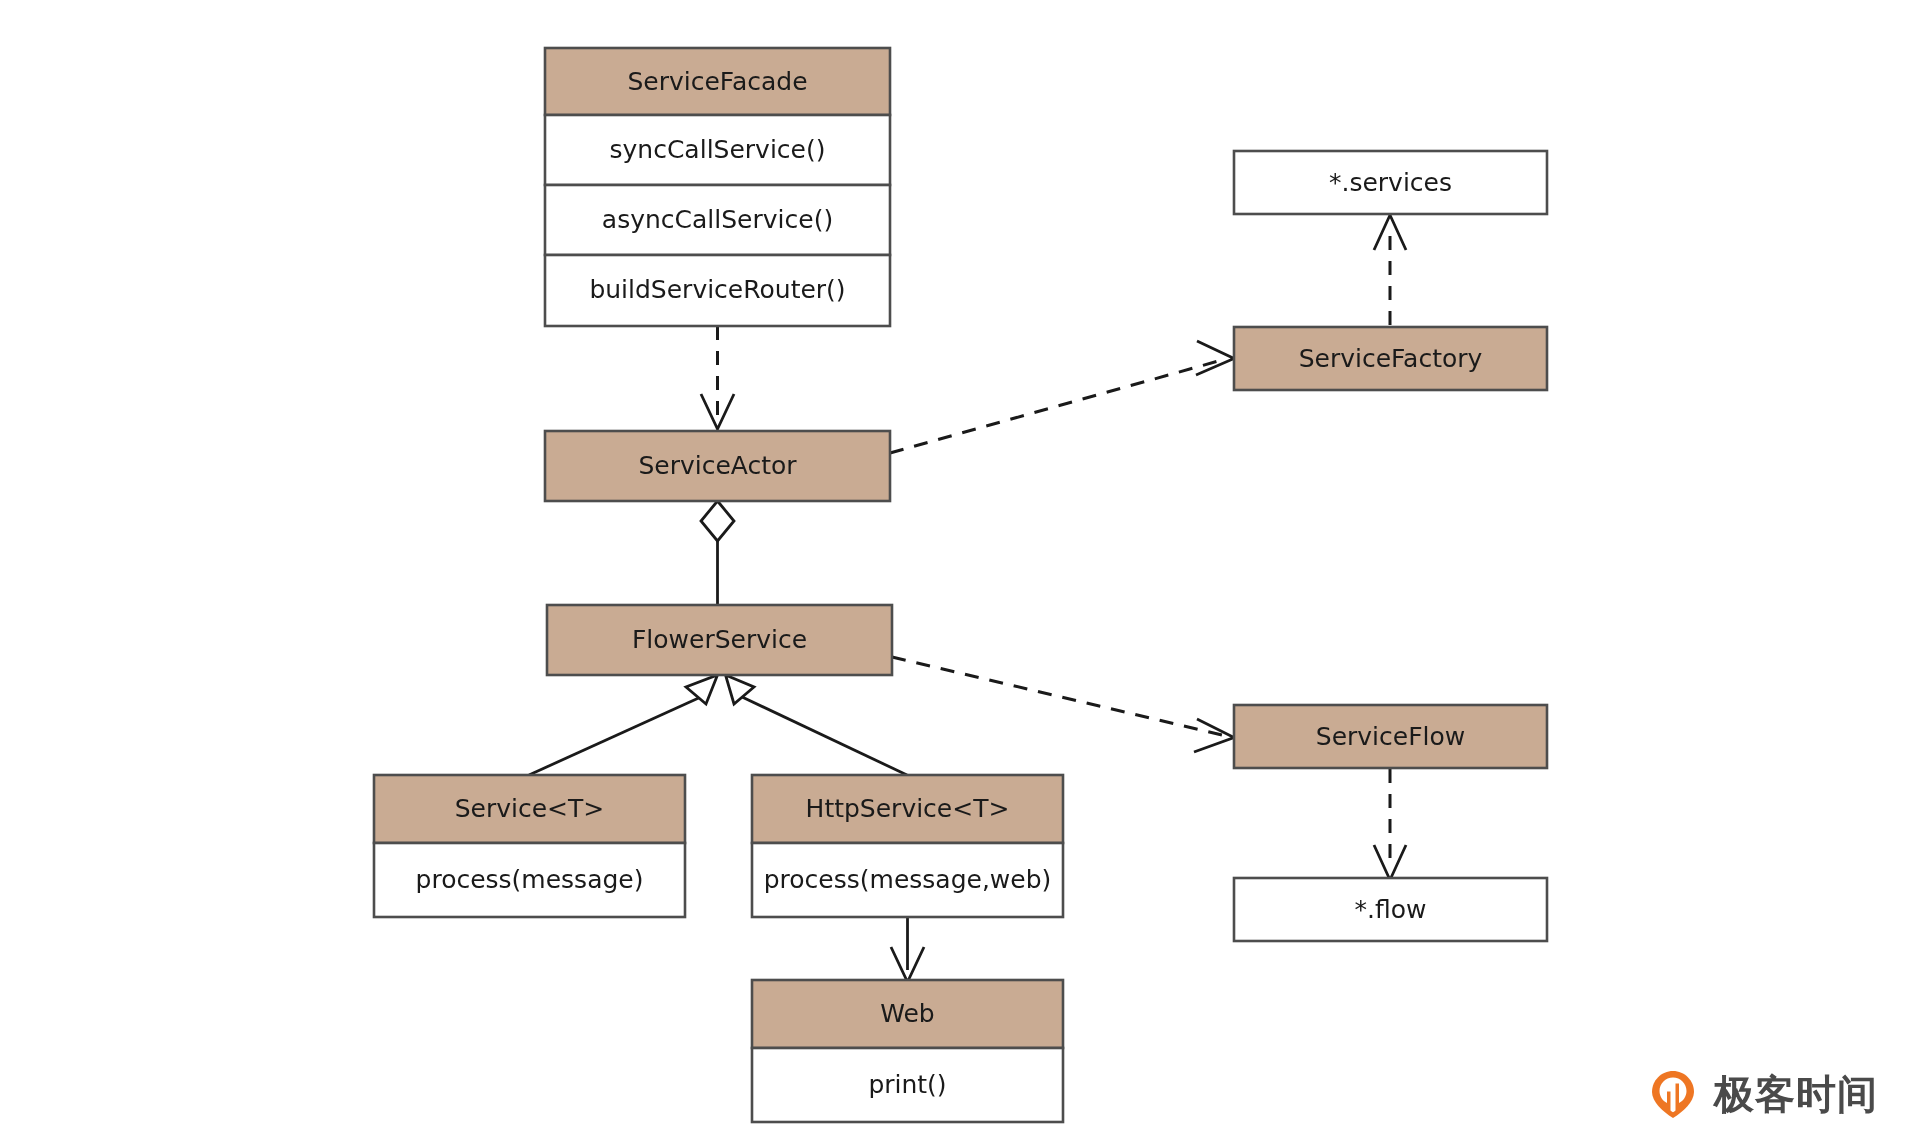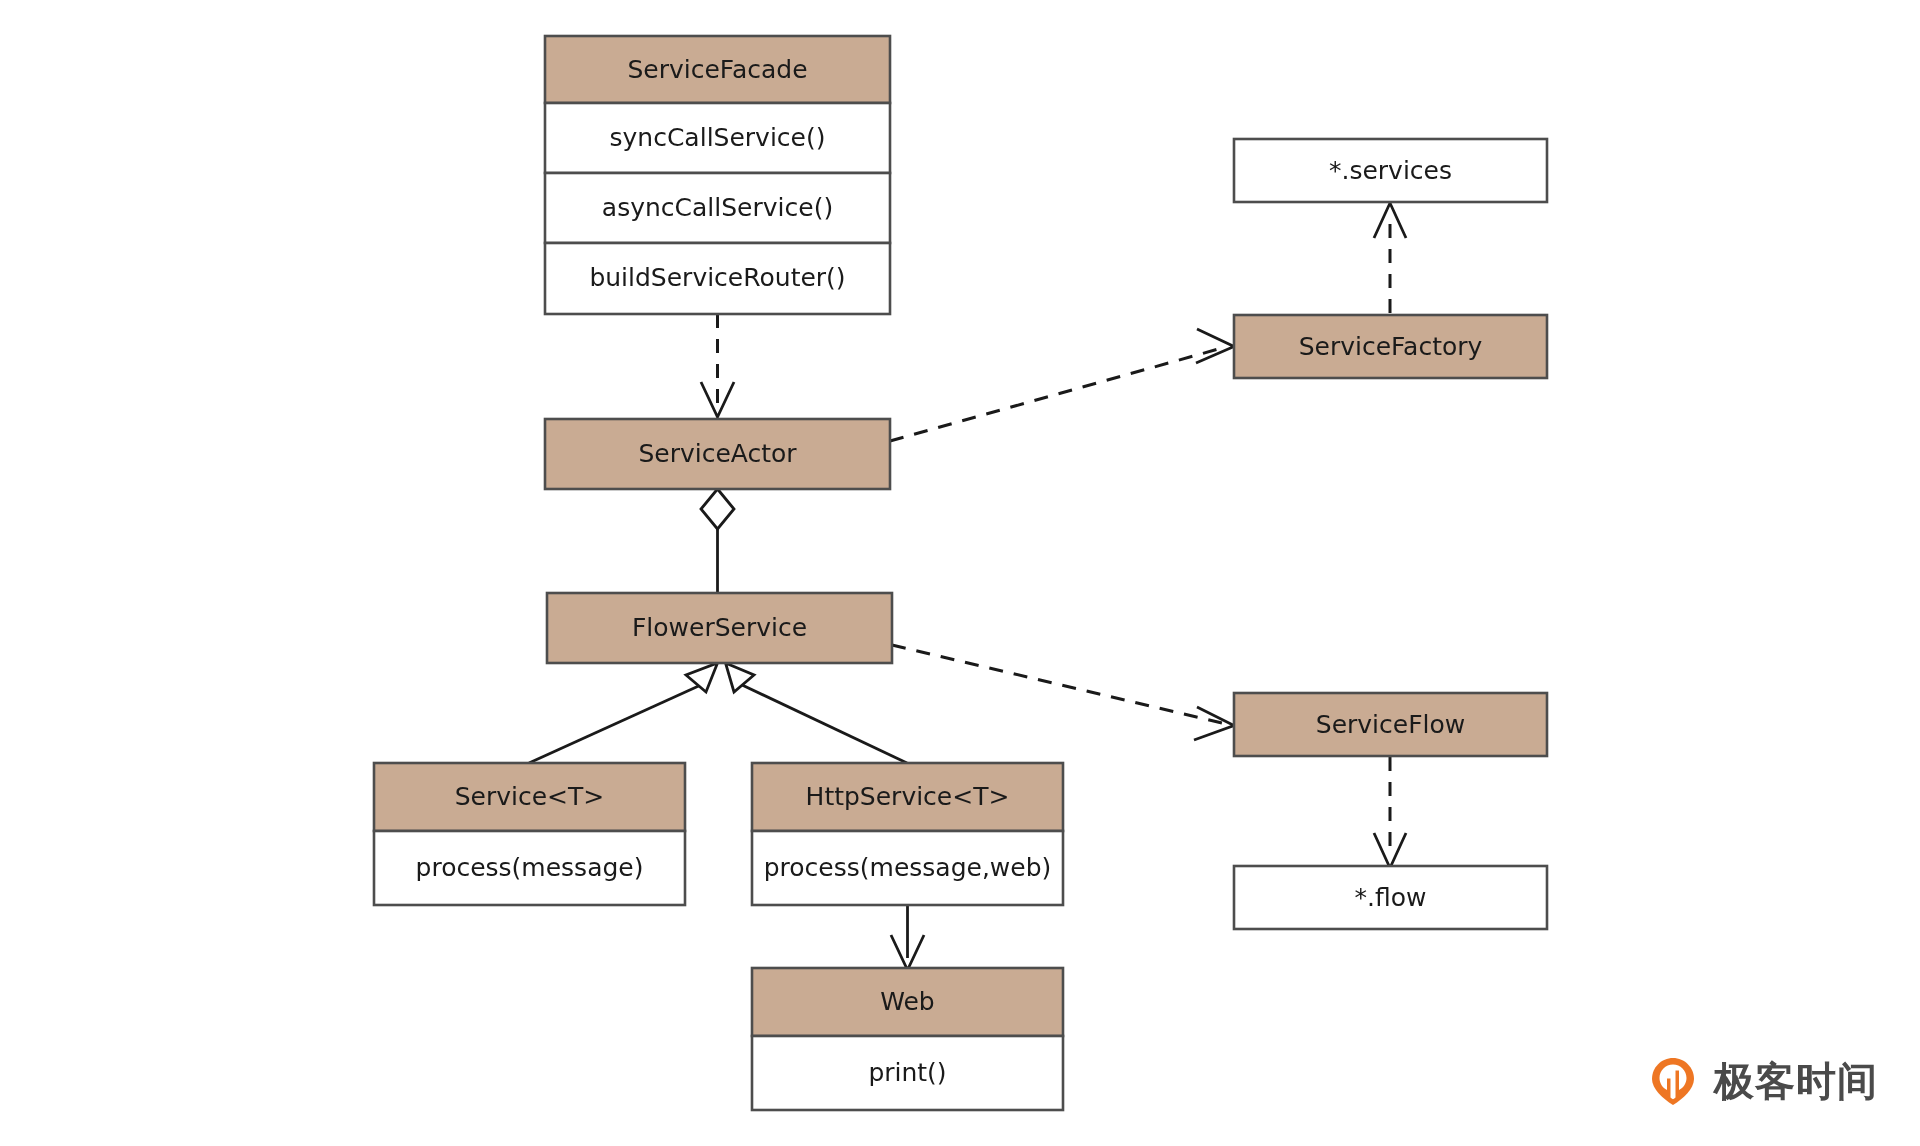--- a/index.html
+++ b/index.html
@@ -9,21 +9,21 @@
   }
   body {
     width: 1920px;
     height: 1146px;
     position: relative;
     overflow: hidden;
     font-family: "DejaVu Sans", "Liberation Sans", sans-serif;
   }
   #diagram-root {
     position: absolute;
-    top: 0;
+    top: 12px;
     left: 0;
     width: 1920px;
     height: 908px;
   }
   svg.uml-canvas {
     display: block;
     width: 1920px;
     height: 1146px;
   }
   .cls-box-fill {
@@ -76,21 +76,21 @@
   .diamond-hollow {
     fill: #ffffff;
     stroke: #1a1a1a;
     stroke-width: 2.8;
     stroke-linejoin: miter;
   }
   
   #watermark {
     position: absolute;
     right: 42px;
-    bottom: 40px;
+    bottom: 27px;
     display: flex;
     align-items: center;
     gap: 16px;
     user-select: none;
   }
   #watermark .wm-mark {
     width: 50px;
     height: 50px;
     position: relative;
   }

